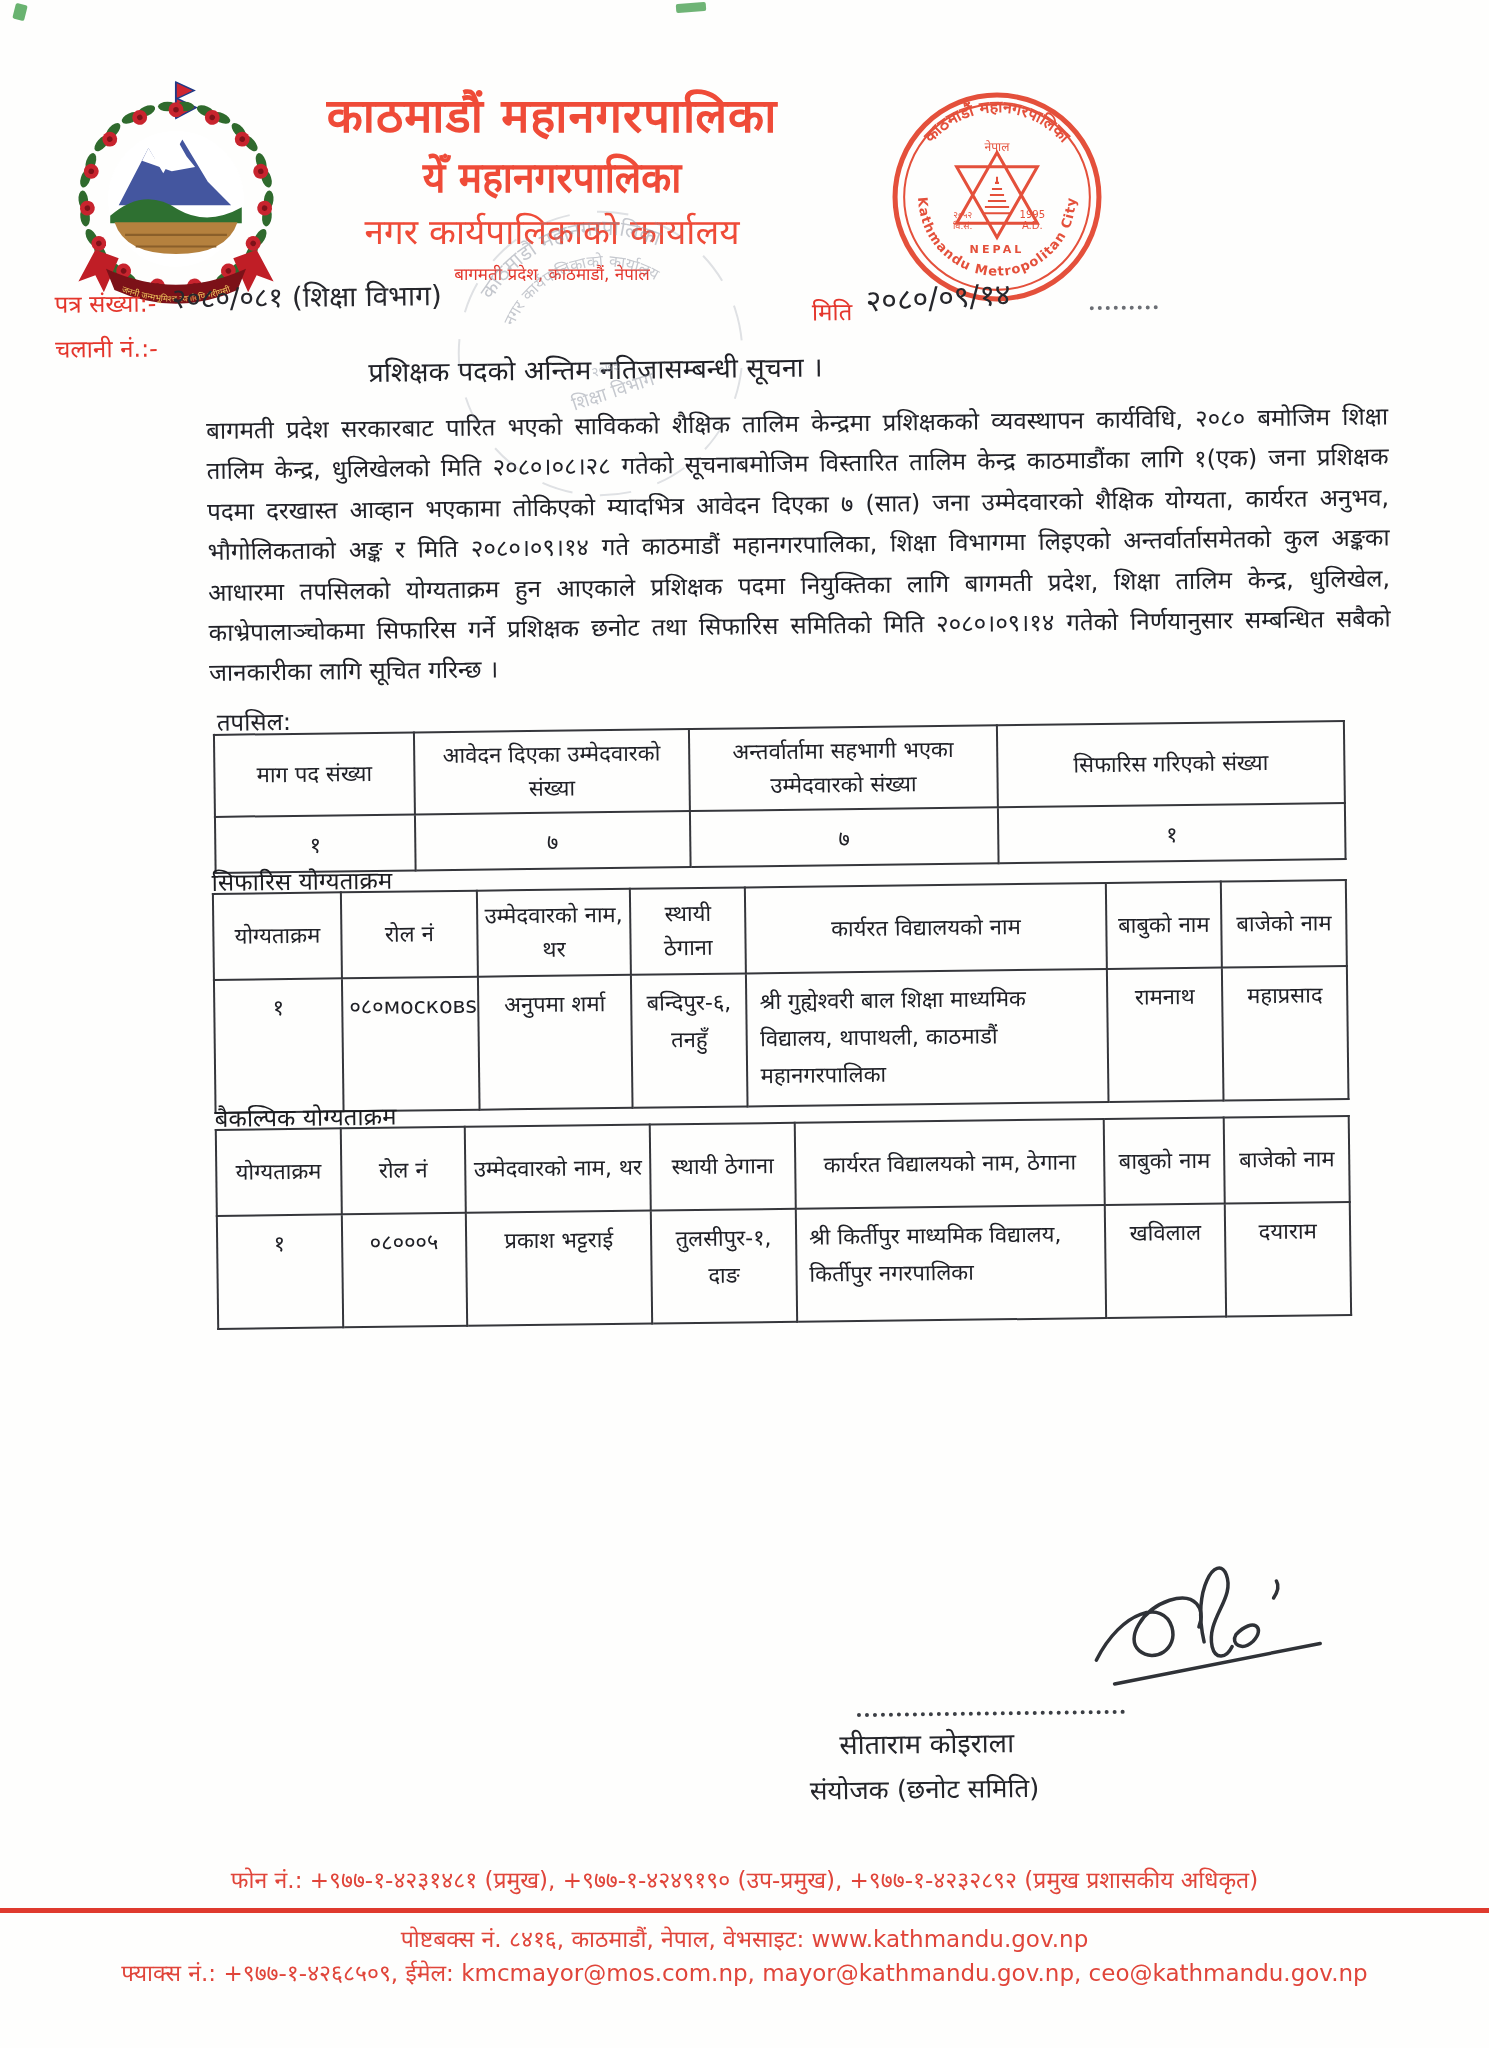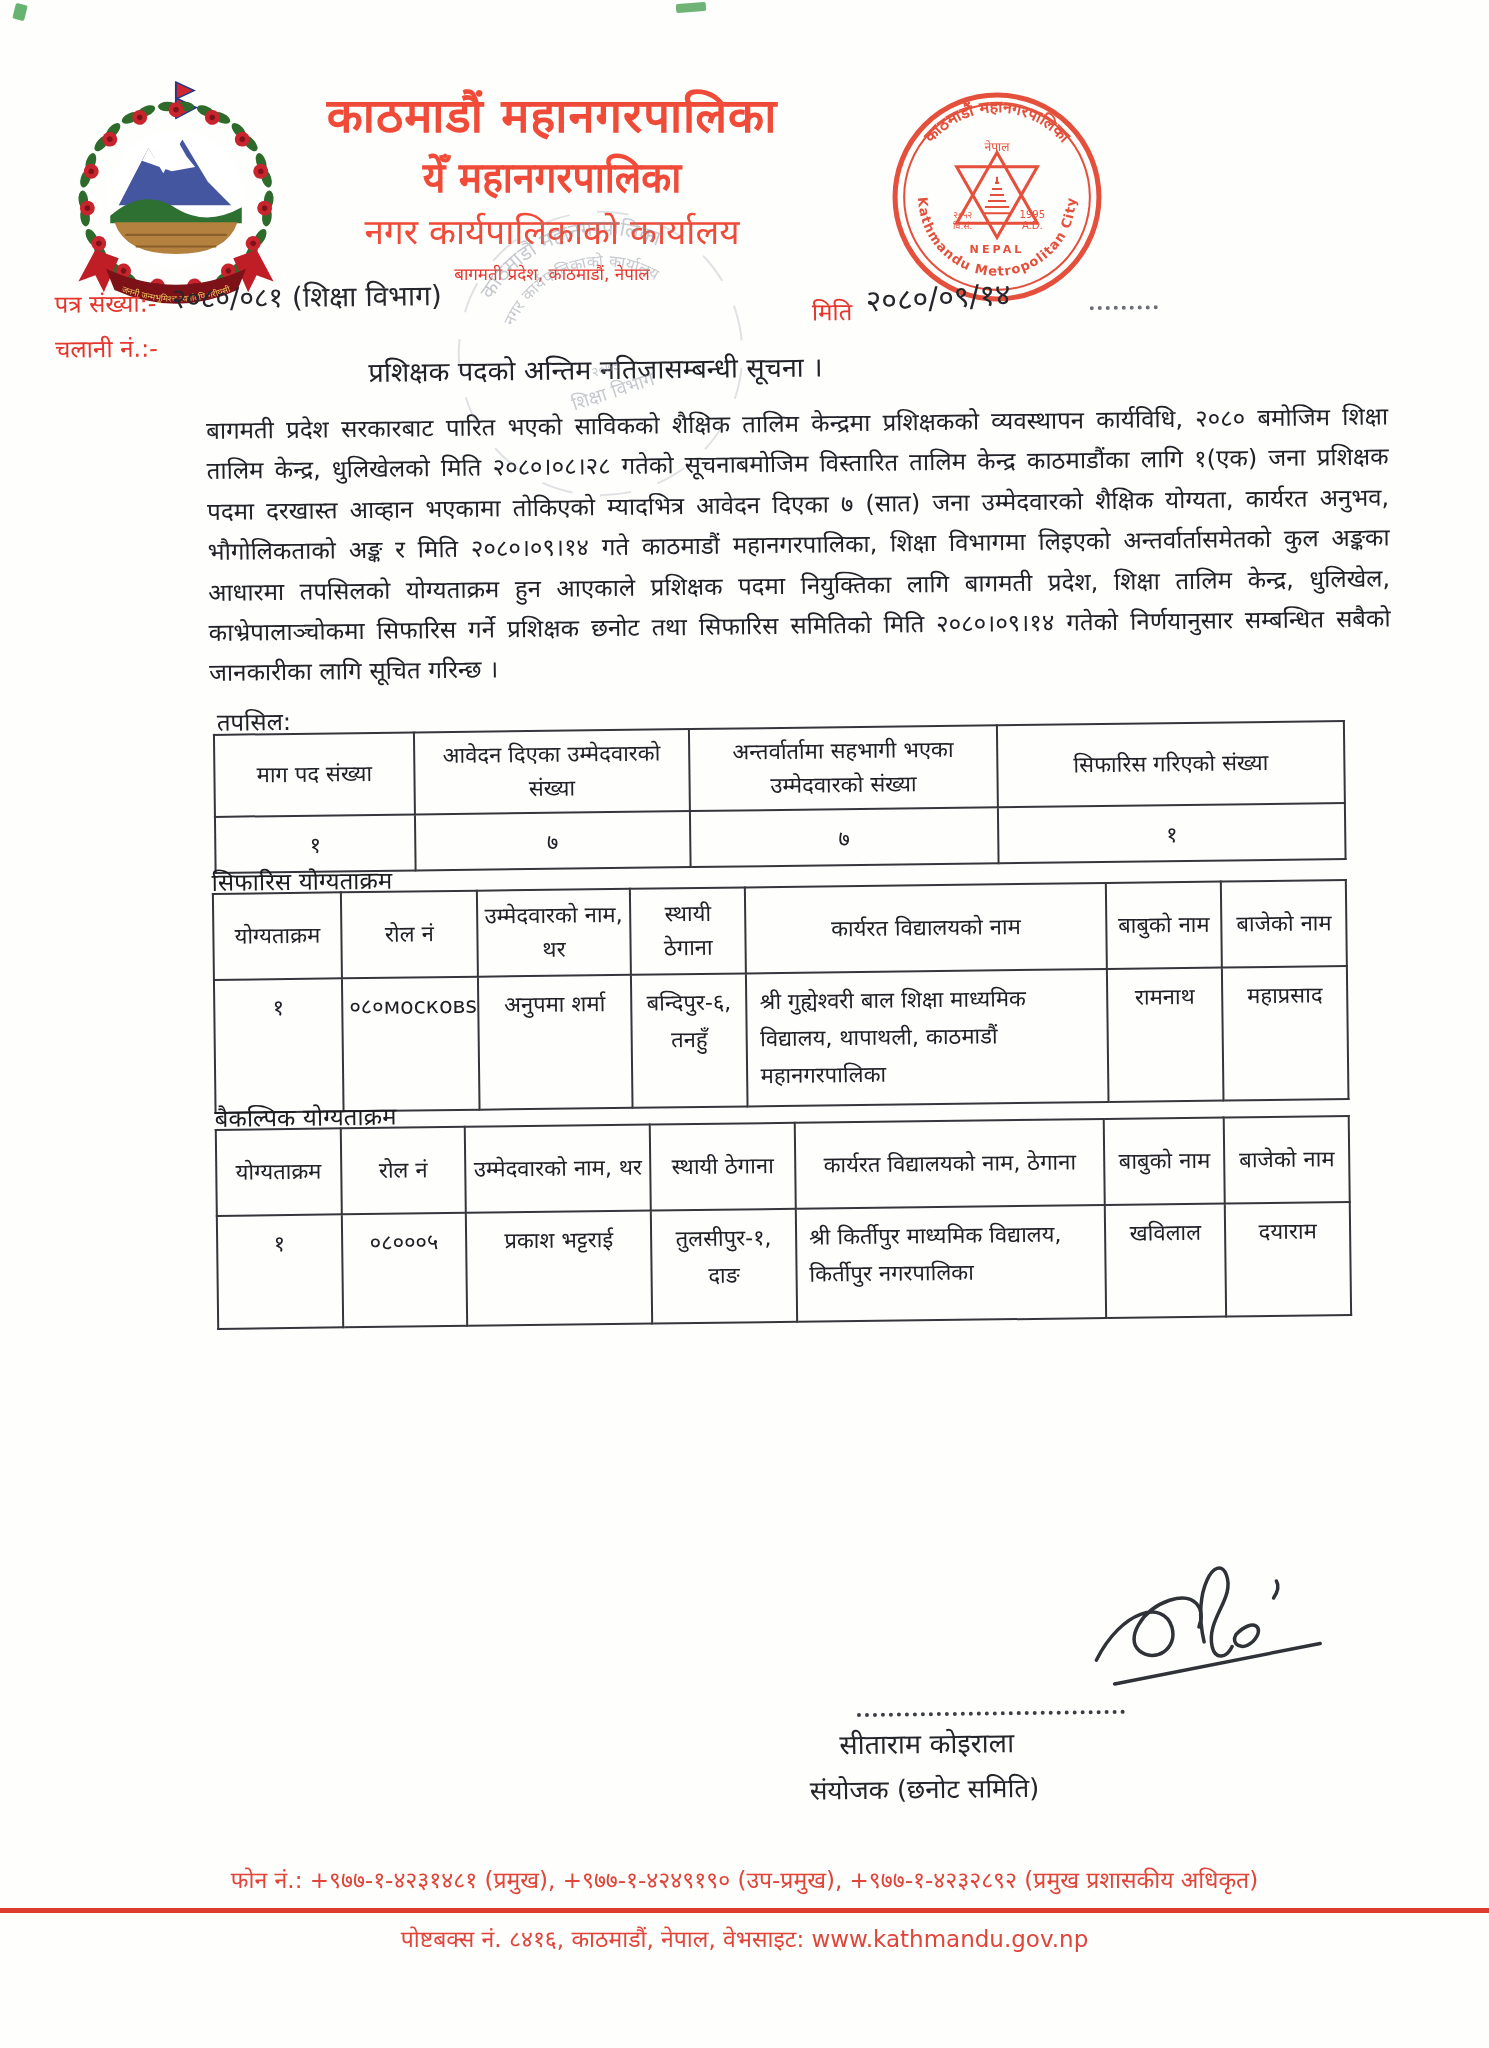--- a/index.html
+++ b/index.html
@@ -284,15 +284,16 @@
       </g>
     </svg>
     <div class="sig-dots"></div>
     <div class="sig-name">सीताराम कोइराला</div>
     <div class="sig-role">संयोजक (छनोट समिति)</div>
 
   </div>
 
   <div class="foot-rule"></div>
   <div class="foot-line f1">फोन नं.: +९७७-१-४२३१४८१ (प्रमुख), +९७७-१-४२४९१९० (उप-प्रमुख), +९७७-१-४२३२८९२ (प्रमुख प्रशासकीय अधिकृत)</div>
+  <div class="foot-line f2">फ्याक्स नं.: +९७७-१-४२६८५०९, ईमेल: kmcmayor@mos.com.np, mayor@kathmandu.gov.np, ceo@kathmandu.gov.np</div>
   <div class="foot-line f3">पोष्टबक्स नं. ८४१६, काठमाडौं, नेपाल, वेभसाइट: www.kathmandu.gov.np</div>
 
 </div>
 
 </body></html>

